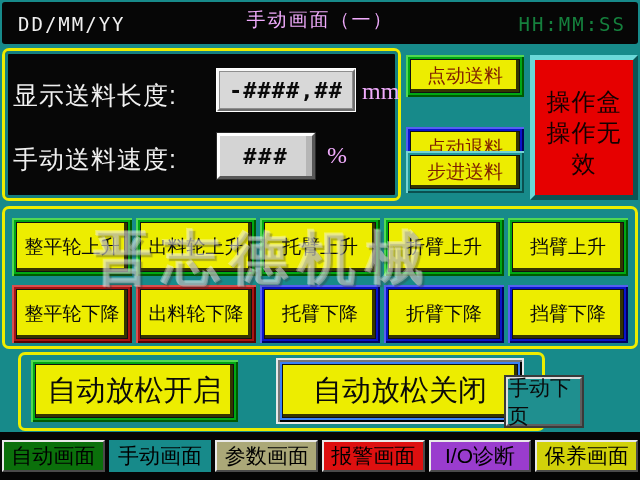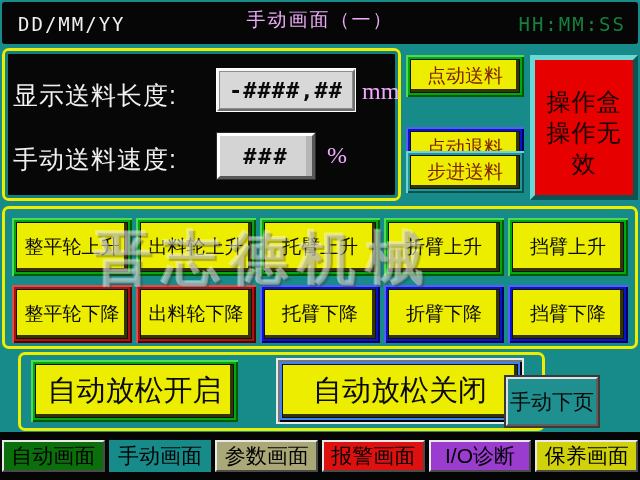--- a/index.html
+++ b/index.html
@@ -74,21 +74,21 @@
     color:rgba(220,220,220,0.40);
     text-shadow: 2px 2px 1px rgba(60,60,60,0.35), -1px -1px 0 rgba(255,255,255,0.35);
   }
   
   .release-panel { left:18px; top:352px; width:527px; height:79px; background:#178A8A; }
   .rel1 { left:10px; top:5px; width:207px; height:62px; }
   .rel2 { left:257px; top:5px; width:244px; height:62px; }
   .release-panel .face { font-size:29px; }
   
   .next-page {
-    position:absolute; left:506px; top:377px; width:92px; height:49px; box-sizing:border-box;
+    position:absolute; left:506px; top:377px; width:76px; height:49px; box-sizing:border-box;
     background:#1F8F8F; border:2px solid; border-color:#E0E0E0 #5E5E5E #5E5E5E #E0E0E0;
     box-shadow: 0 0 0 2px #3A3A3A;
     display:flex; align-items:center; justify-content:center;
     font-size:21px; color:#0A0A0A; cursor:pointer;
   }
   
   .navbar { position:absolute; left:0; top:432px; width:640px; height:48px; background:#050505; box-sizing:border-box; display:flex; gap:4px; padding:8px 2px; }
   .nav-btn {
     flex:1; box-sizing:border-box; border:2px solid; border-color:#E8E8E8 #4A4A4A #4A4A4A #E8E8E8;
     display:flex; align-items:center; justify-content:center;

